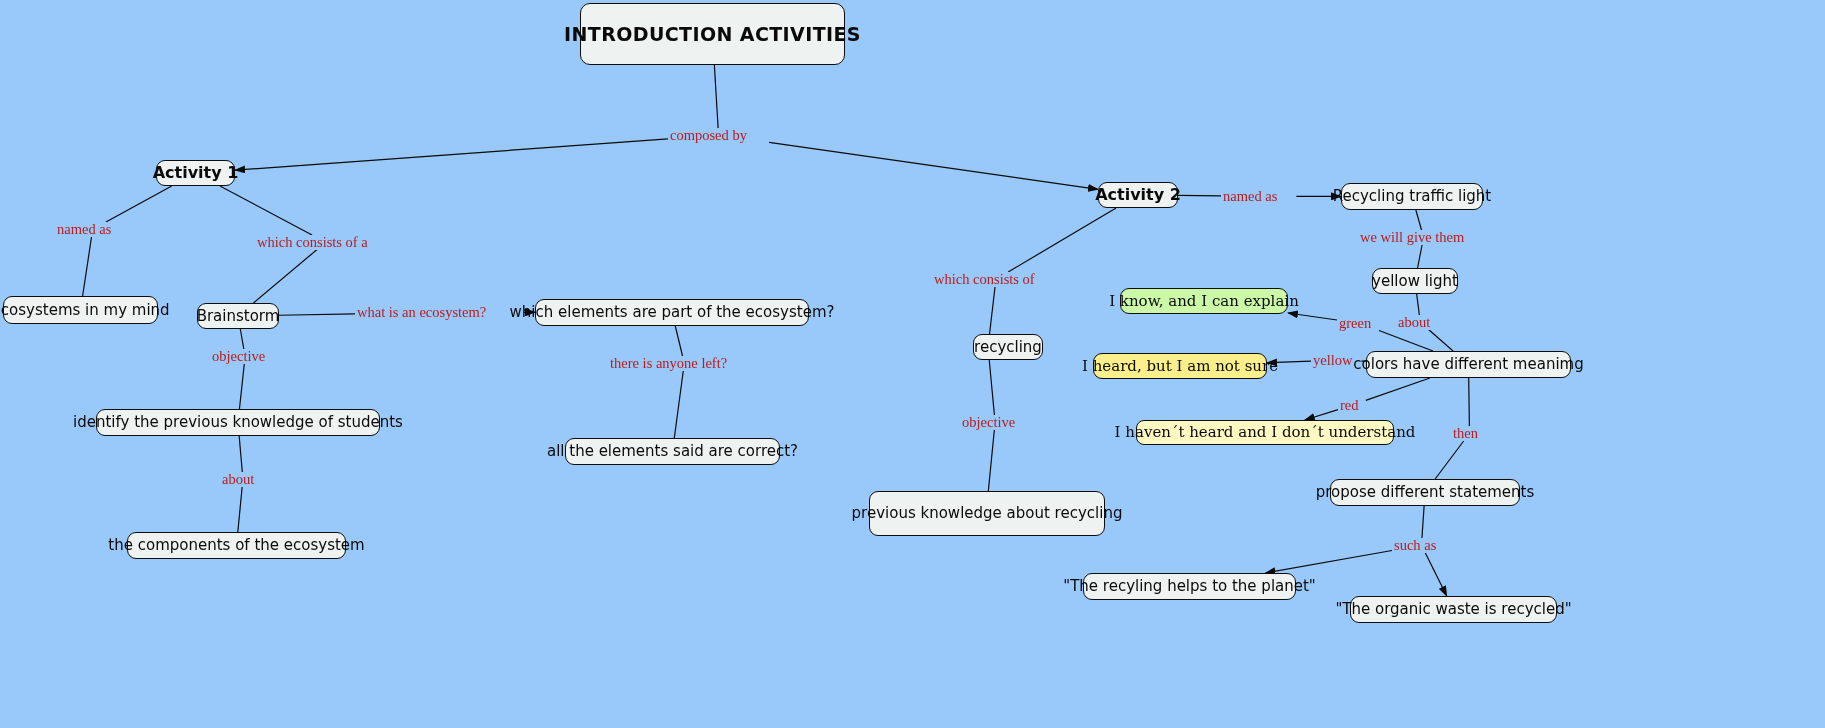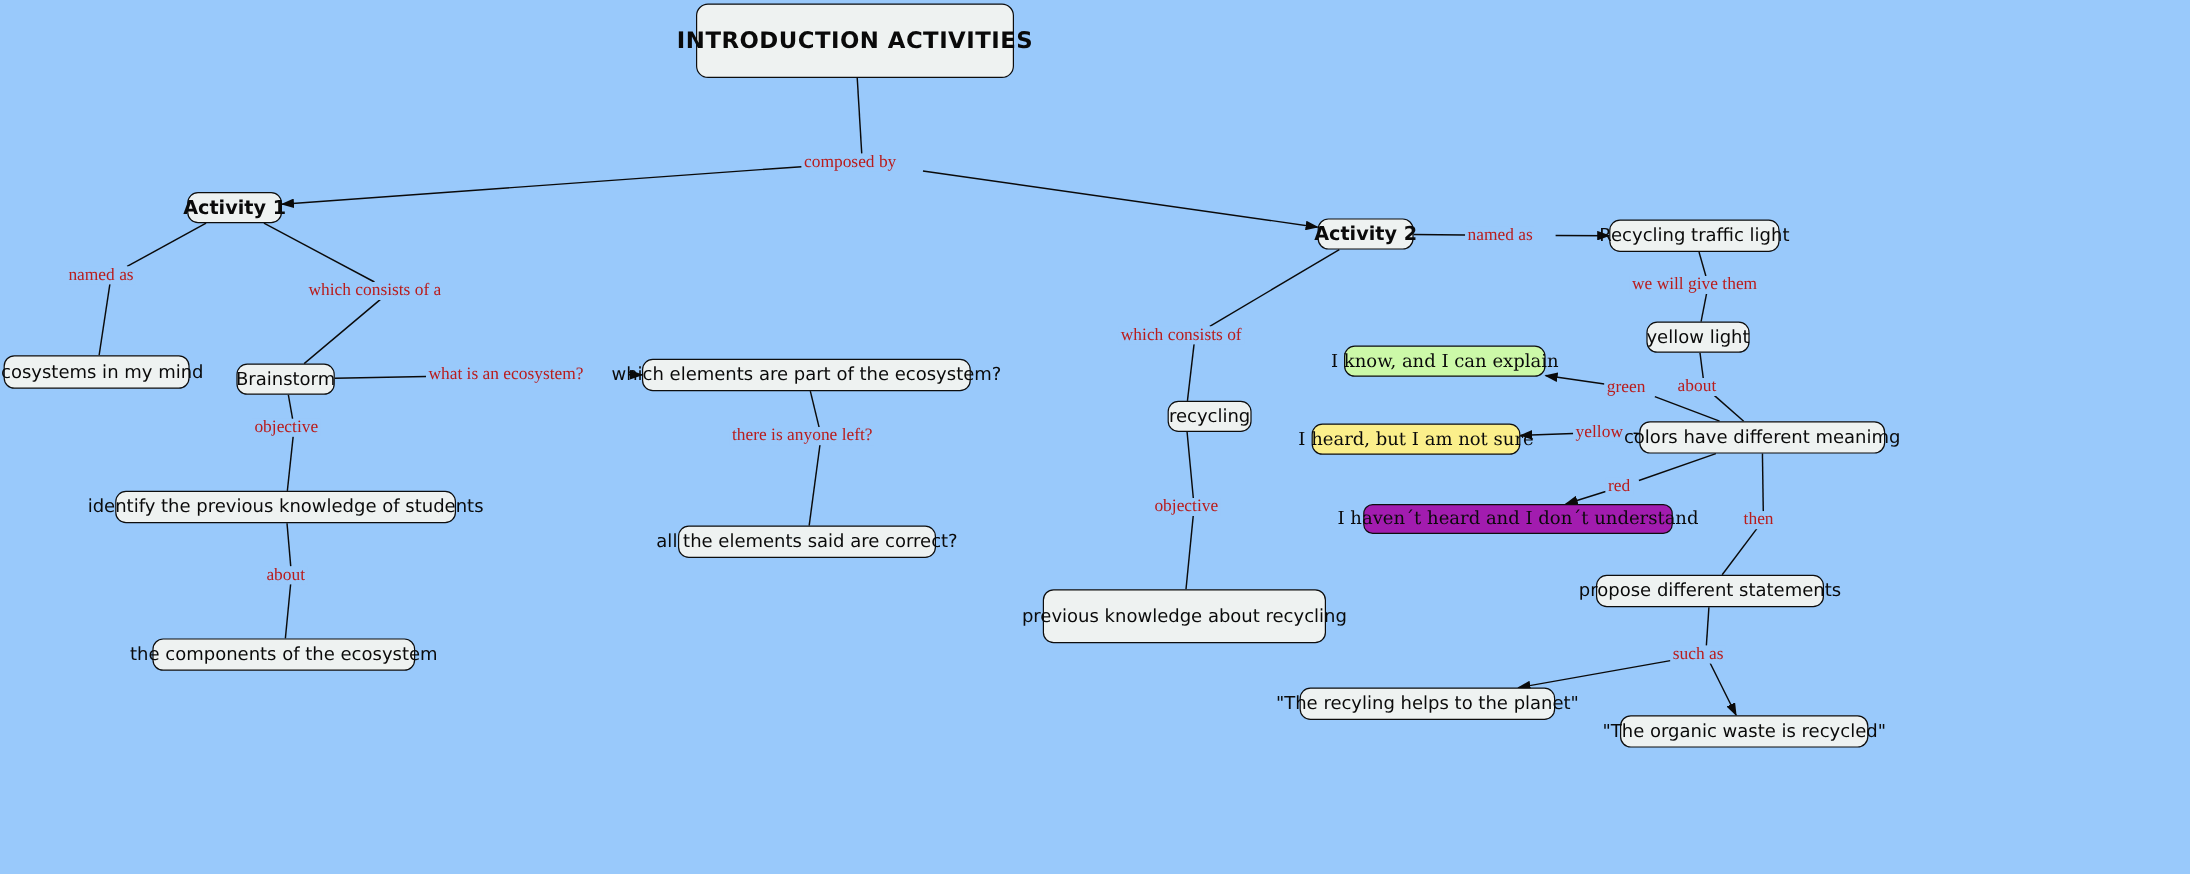--- a/index.html
+++ b/index.html
@@ -55,21 +55,21 @@
     background: #ccf9a8;
     font-family: "DejaVu Serif", serif;
     font-size: 15px;
   }
   .node.yellow {
     background: #fbef8b;
     font-family: "DejaVu Serif", serif;
     font-size: 15px;
   }
   .node.red {
-    background: #a21caf;
+    background: #fef9c3;
     font-family: "DejaVu Serif", serif;
     font-size: 15px;
     border-radius: 8px;
   }
   .link-label {
     position: absolute;
     font-size: 14.5px;
     color: #b91c1c;
     white-space: nowrap;
     background: #99c9fb;

